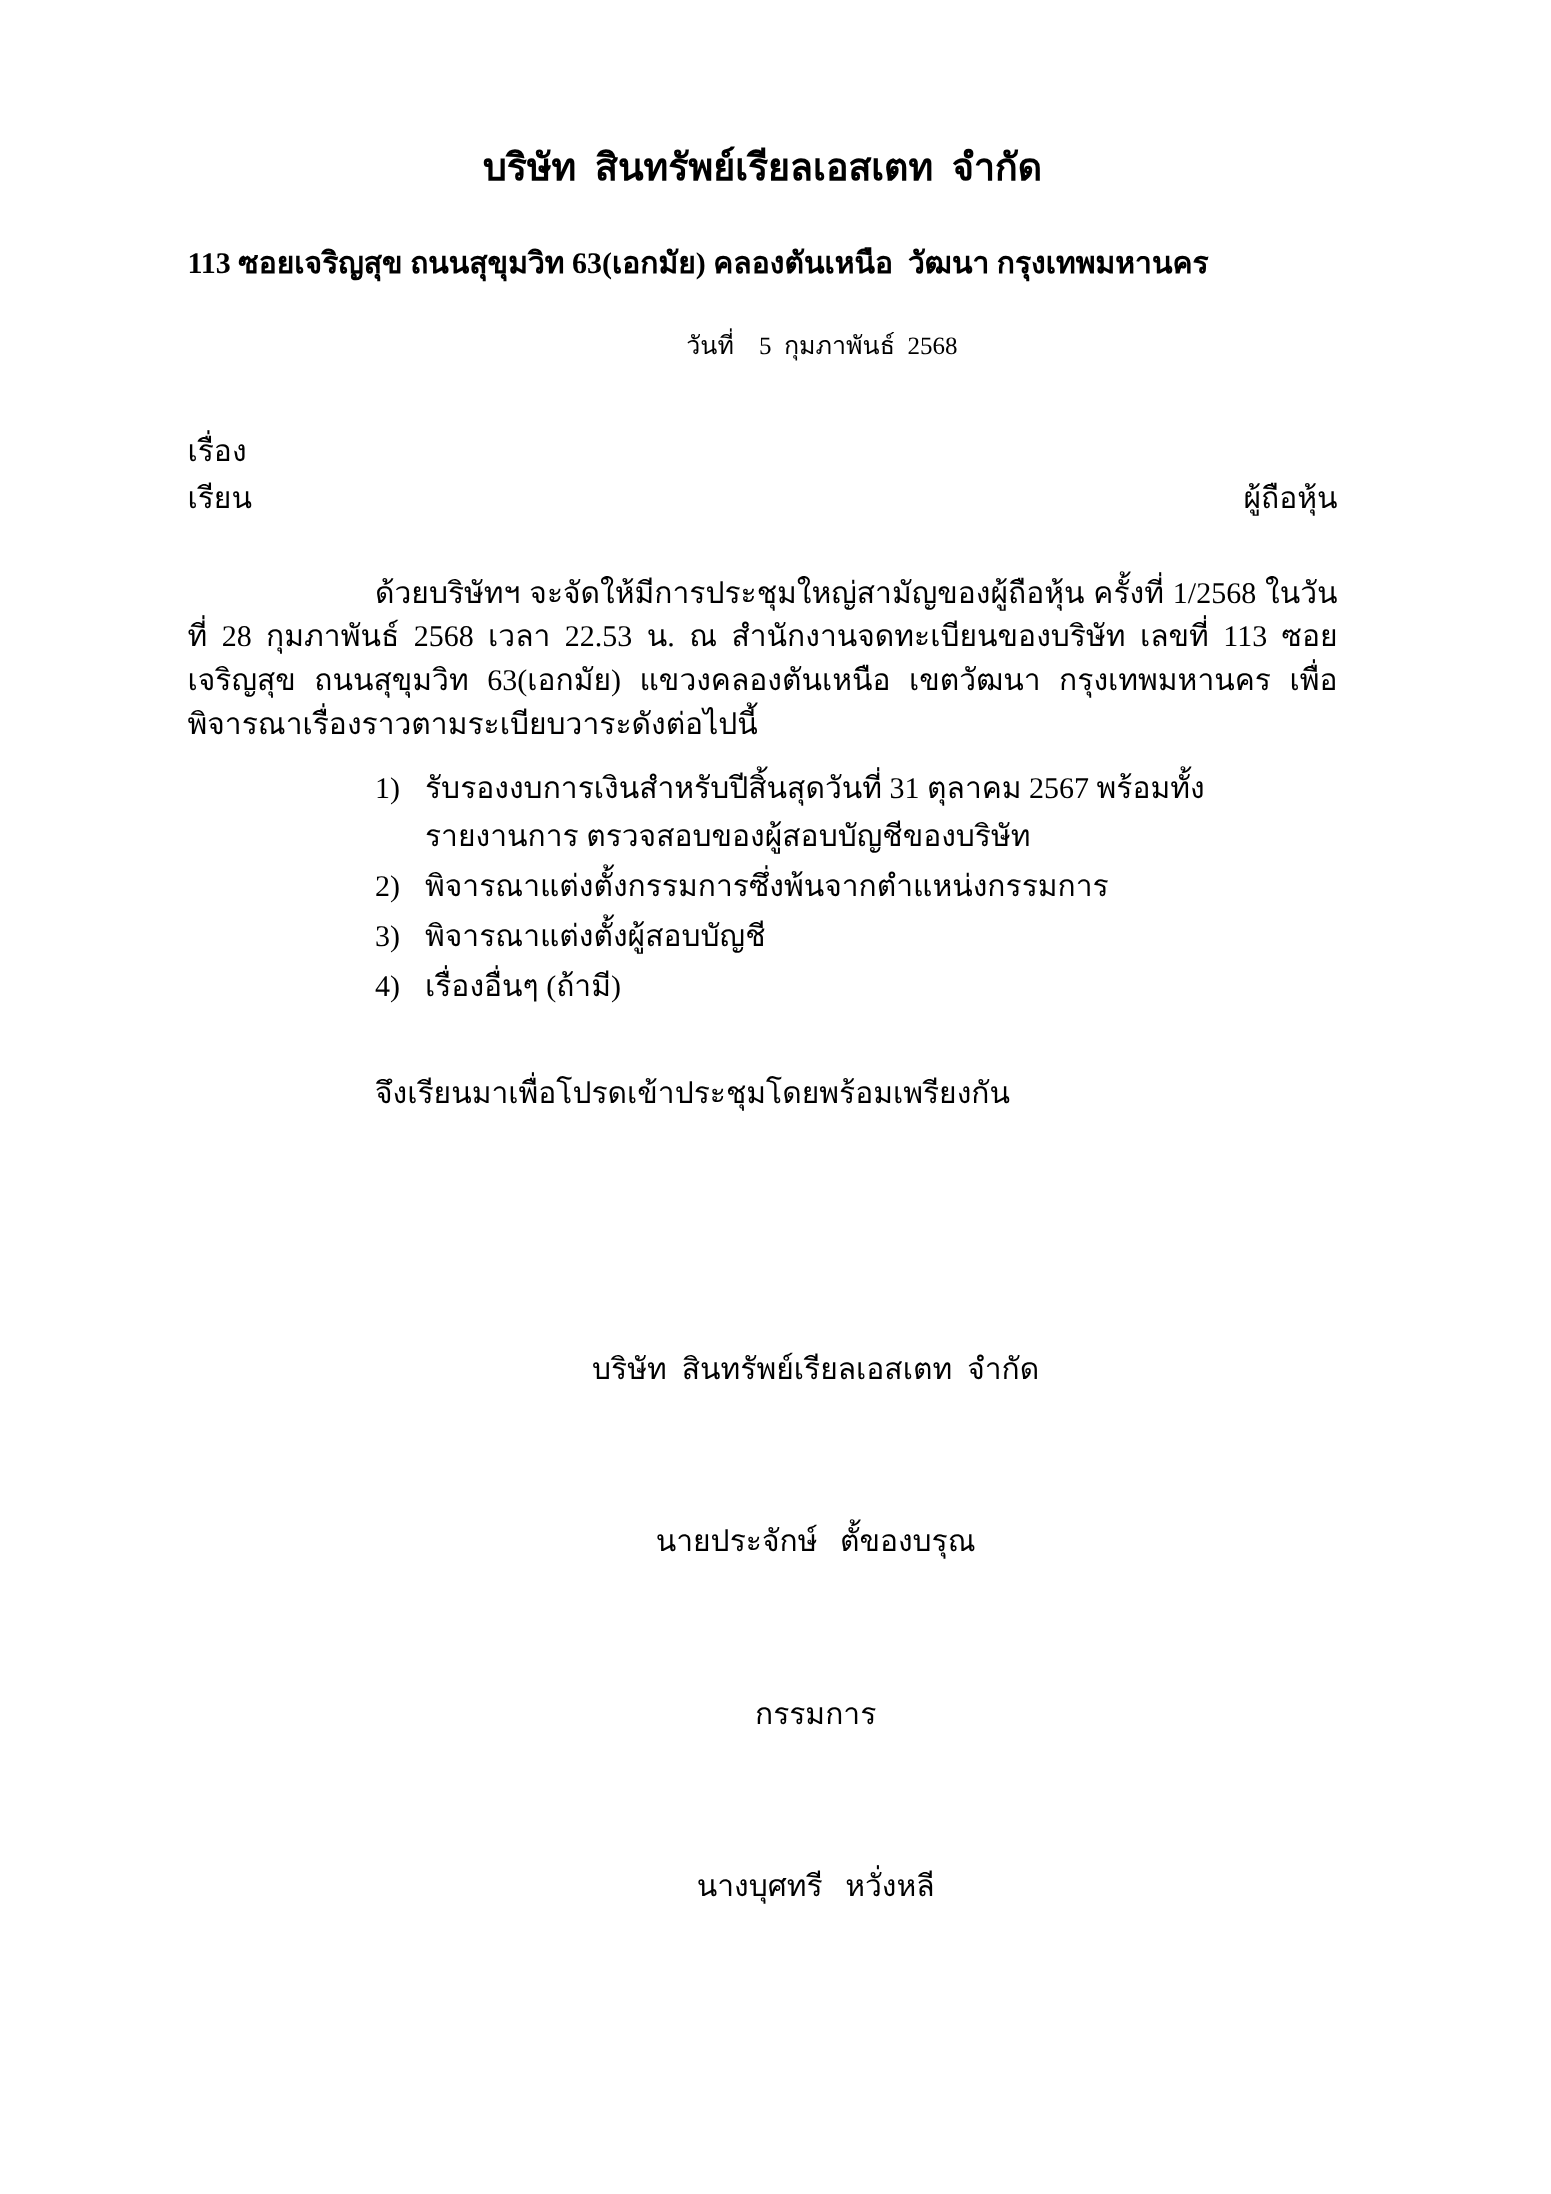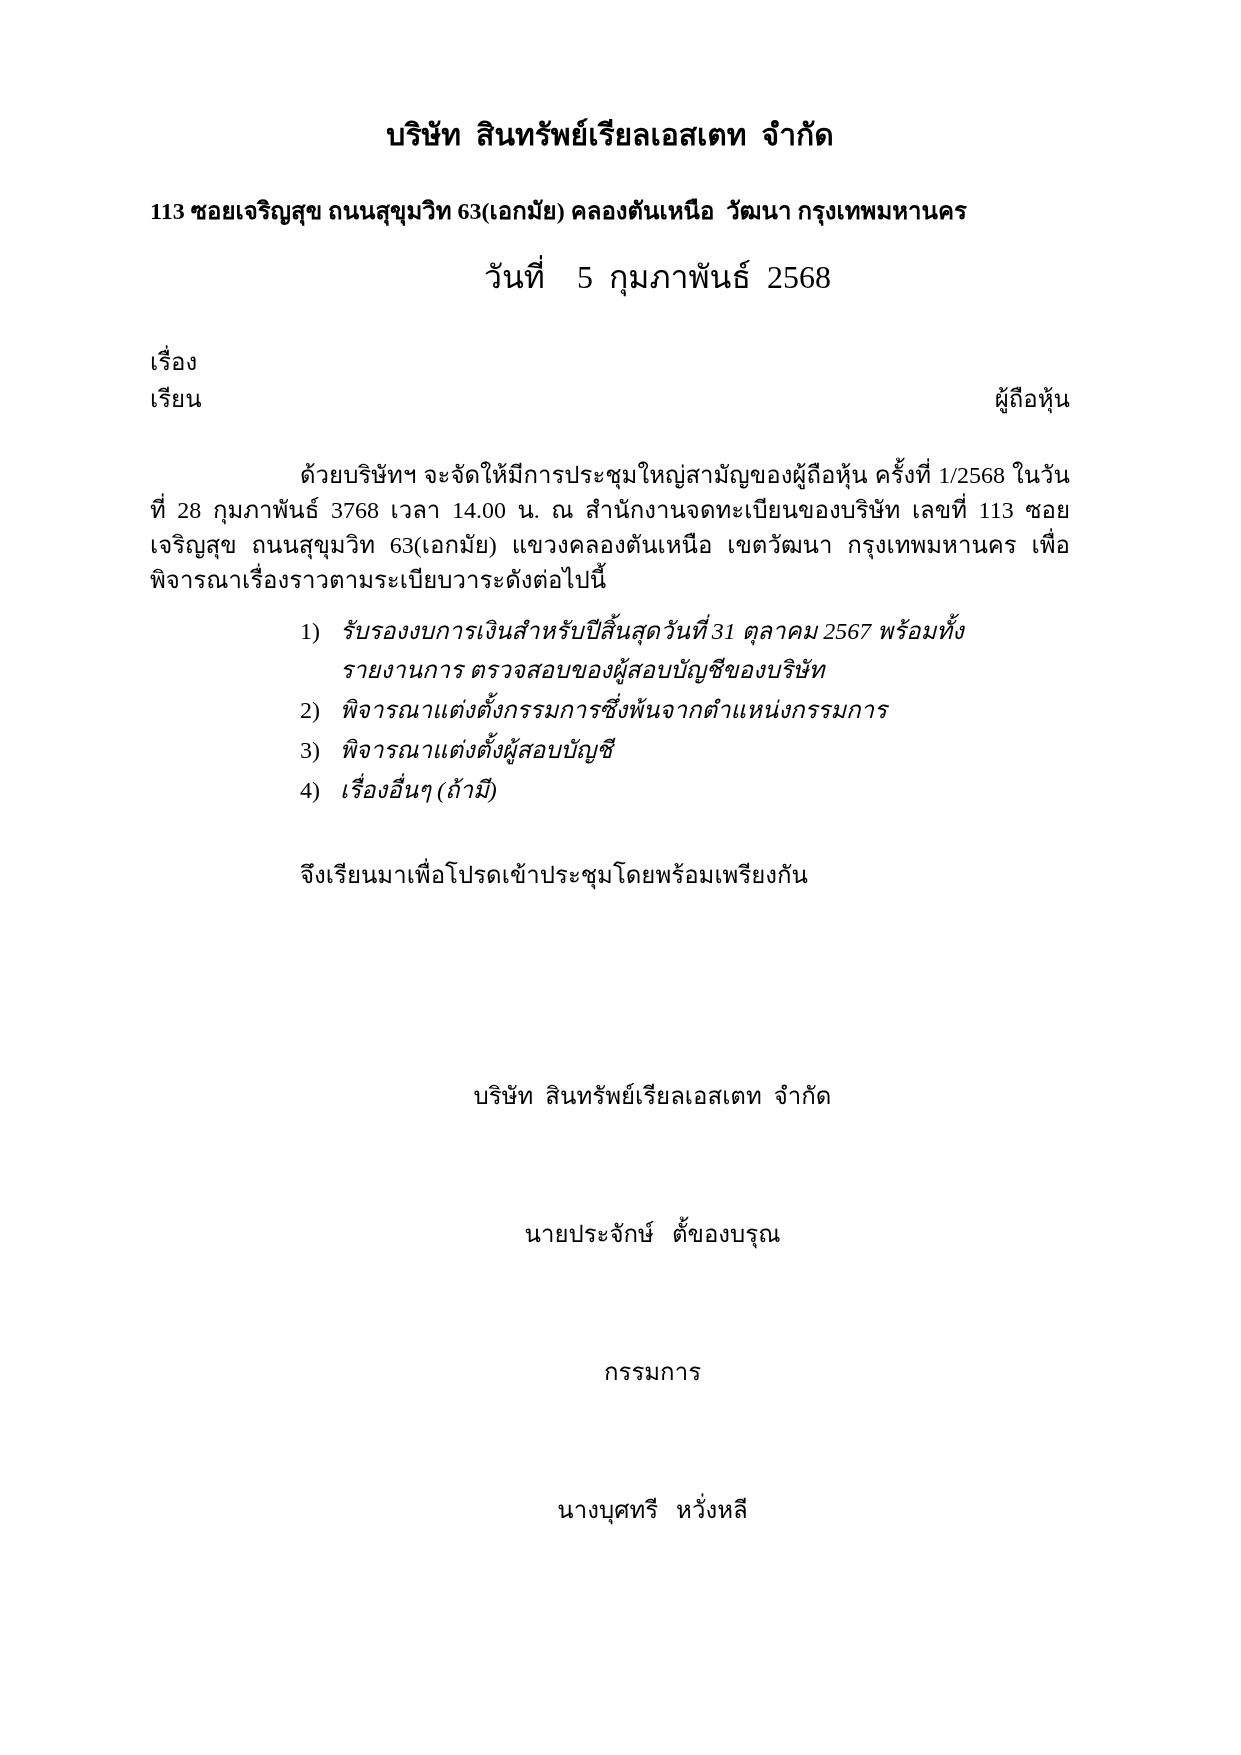--- a/index.html
+++ b/index.html
@@ -34,21 +34,21 @@
     text-align: left;
     font-weight: bold;
     font-size: 24px;
     line-height: 30px;
     white-space: pre-wrap;
   }
   .date-line {
     margin-top: 36px;
     padding-left: 95px;
     text-align: center;
-    font-size: 32px;
+    font-size: 20px;
     line-height: 30px;
     white-space: pre-wrap;
   }
   .meta {
     margin-top: 52px;
     font-size: 24px;
   }
   .meta-row {
     display: flex;
     line-height: 37px;
@@ -75,21 +75,20 @@
     display: flex;
     line-height: 39px;
     margin-bottom: 1px;
   }
   .agenda-num {
     width: 40px;
     flex: 0 0 40px;
   }
   .agenda-text {
     width: 700px;
-    font-style: italic;
   }
   .closing-line {
     margin-top: 48px;
     padding-left: 150px;
     font-size: 24px;
     line-height: 35px;
   }
   .signature-block {
     margin-top: 88px;
     padding-left: 85px;
@@ -116,21 +115,21 @@
   <div class="meta">
     <div class="meta-row">
       <span class="meta-label">เรื่อง</span>
     </div>
     <div class="meta-row">
       <span class="meta-label">เรียน</span>
       <span class="meta-value">ผู้ถือหุ้น</span>
     </div>
   </div>
 
-  <div class="body-paragraph">ด้วยบริษัทฯ จะจัดให้มีการประชุมใหญ่สามัญของผู้ถือหุ้น ครั้งที่ 1/2568 ในวันที่ 28 กุมภาพันธ์ 3768 เวลา 14.00 น. ณ สำนักงานจดทะเบียนของบริษัท เลขที่ 113 ซอยเจริญสุข ถนนสุขุมวิท 63(เอกมัย) แขวงคลองตันเหนือ เขตวัฒนา กรุงเทพมหานคร เพื่อพิจารณาเรื่องราวตามระเบียบวาระดังต่อไปนี้</div>
+  <div class="body-paragraph">ด้วยบริษัทฯ จะจัดให้มีการประชุมใหญ่สามัญของผู้ถือหุ้น ครั้งที่ 1/2568 ในวันที่ 28 กุมภาพันธ์ 2568 เวลา 22.53 น. ณ สำนักงานจดทะเบียนของบริษัท เลขที่ 113 ซอยเจริญสุข ถนนสุขุมวิท 63(เอกมัย) แขวงคลองตันเหนือ เขตวัฒนา กรุงเทพมหานคร เพื่อพิจารณาเรื่องราวตามระเบียบวาระดังต่อไปนี้</div>
 
   <div class="agenda">
     <div class="agenda-item">
       <span class="agenda-num">1)</span>
       <span class="agenda-text">รับรองงบการเงินสำหรับปีสิ้นสุดวันที่ 31 ตุลาคม 2567 พร้อมทั้งรายงานการ ตรวจสอบของผู้สอบบัญชีของบริษัท</span>
     </div>
     <div class="agenda-item">
       <span class="agenda-num">2)</span>
       <span class="agenda-text">พิจารณาแต่งตั้งกรรมการซึ่งพ้นจากตำแหน่งกรรมการ</span>
     </div>

